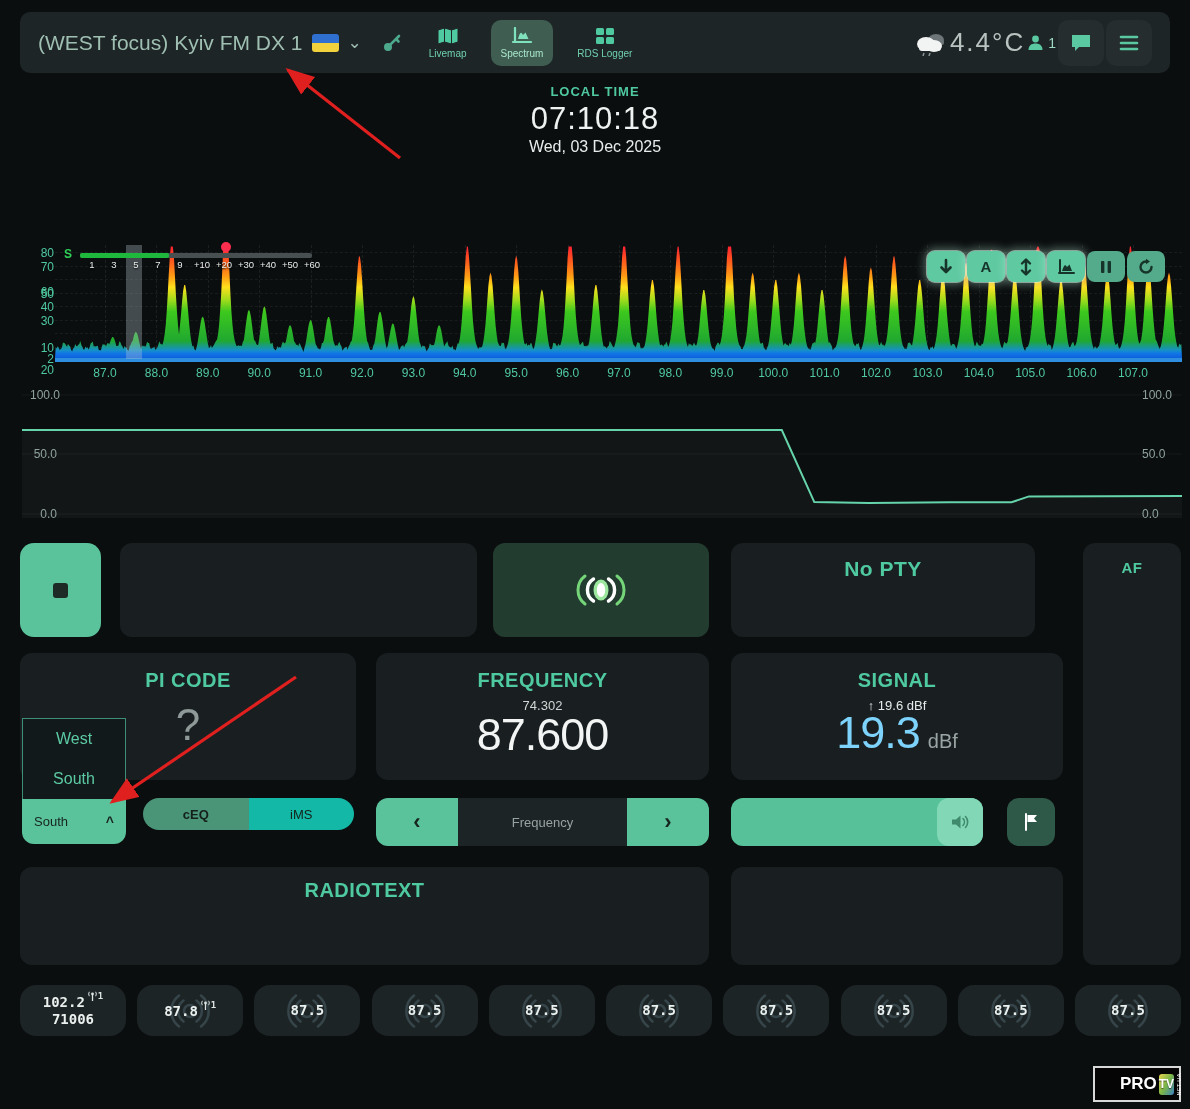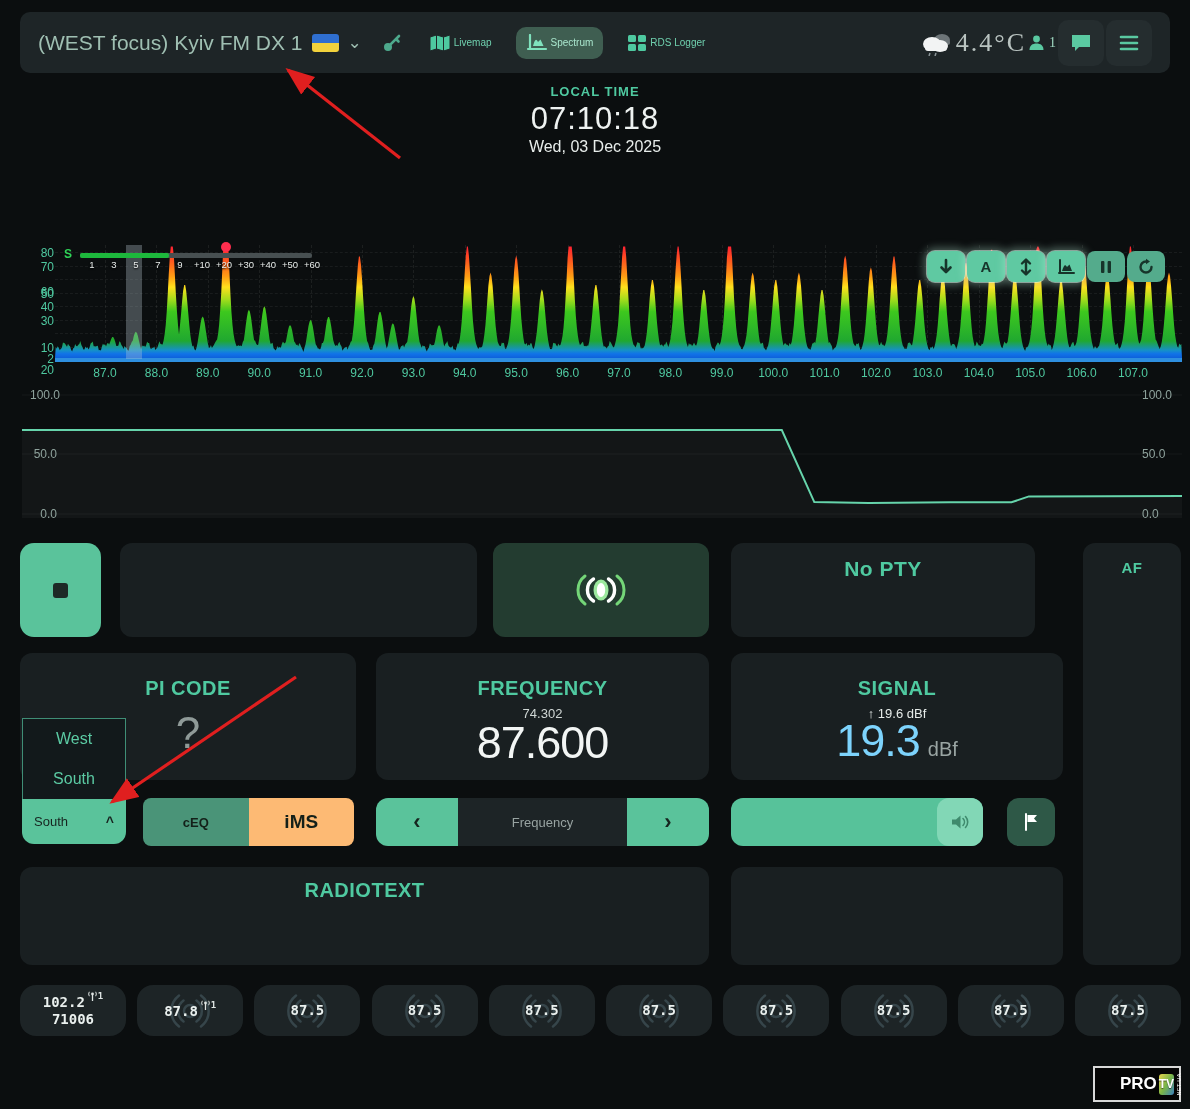--- a/index.html
+++ b/index.html
@@ -10,24 +10,24 @@
   .ptitle{font-weight:bold;color:#4fc9a0;font-size:20px;text-align:center;letter-spacing:.5px;}
 
   
   #topbar{left:20px;top:12px;width:1150px;height:61px;background:#1e2527;border-radius:10px;
           display:flex;align-items:center;padding:0 18px;box-sizing:border-box;}
   #server-title{font-size:21px;color:#9fbfb2;white-space:nowrap;}
   .flag{width:27px;height:18px;border-radius:3px;overflow:hidden;margin-left:10px;display:inline-block;}
   .flag .t{display:block;height:9px;background:#2f6fd0;}
   .flag .b{display:block;height:9px;background:#f2d23c;}
   .chev{color:#9fbfb2;font-size:17px;margin:0 10px 0 8px;cursor:pointer;}
-  .navitem{display:flex;flex-direction:row;align-items:center;gap:3px;margin:0 7px;padding:7px 10px;border-radius:10px;cursor:pointer;text-align:center;}
+  .navitem{display:flex;flex-direction:column;align-items:center;gap:3px;margin:0 7px;padding:7px 10px;border-radius:10px;cursor:pointer;text-align:center;}
   .navitem .lbl{font-size:10px;color:#6fd0ae;}
   .navitem.active{background:#3f5e51;}
-  #right-cluster{margin-left:auto;display:flex;align-items:center;gap:2px;font-family:Liberation Serif, serif;}
+  #right-cluster{margin-left:auto;display:flex;align-items:center;gap:2px;}
   #temp{font-size:26px;color:#b9c3c0;letter-spacing:2px;font-weight:normal;}
   .sqbtn{width:46px;height:46px;border-radius:10px;background:#252d2f;display:flex;align-items:center;justify-content:center;cursor:pointer;}
   #listeners{display:flex;align-items:center;gap:4px;color:#9fd8c2;font-size:14px;}
 
   
   #clock{left:0;top:84px;width:1402px;text-align:center;}
   #clock{left:0;width:1190px;}
   #clock .l{font-size:13px;font-weight:bold;color:#4fc9a0;letter-spacing:1px;}
   #clock .t{font-size:31px;color:#eef2f1;letter-spacing:1px;margin-top:2px;}
   #clock .d{font-size:16px;color:#e8edeb;margin-top:1px;}
@@ -62,42 +62,42 @@
   #pty-flags{display:flex;align-items:center;justify-content:center;margin-top:10px;color:#687573;font-weight:bold;font-size:17px;}
   #pty-flags .f{margin:0 10px;}
   #pty-flags .gap{width:40px;}
   #af-panel{left:1083px;top:543px;width:98px;height:422px;}
   #af-title{margin-top:16px;font-size:15px;}
 
   
   #pi-panel{left:20px;top:653px;width:336px;height:127px;}
   #freq-panel{left:376px;top:653px;width:333px;height:127px;}
   #sig-panel{left:731px;top:653px;width:332px;height:127px;}
-  .p2t{margin-top:24px;}
+  .p2t{margin-top:16px;}
   #pi-value{text-align:center;font-size:44px;color:#8f9a98;margin-top:8px;}
   #freq-prev{text-align:center;font-size:13px;color:#cfd6d4;margin-top:6px;}
   #freq-value{text-align:center;font-size:45px;color:#f2f5f4;letter-spacing:-1px;margin-top:-2px;line-height:1.05;}
   #sig-peak{text-align:center;font-size:13px;color:#e6ebe9;margin-top:6px;}
   #sig-row{display:flex;align-items:baseline;justify-content:center;margin-top:-4px;}
   #sig-value{font-size:45px;color:#7dd3fc;letter-spacing:-1px;line-height:1.05;}
   #sig-unit{font-size:20px;color:#9aa5a3;margin-left:8px;}
 
   
   #ant-options{left:22px;top:718px;width:104px;height:82px;background:#12191b;border:1.5px solid #3f8e76;
                box-sizing:border-box;z-index:20;}
   .opt{height:40px;display:flex;align-items:center;justify-content:center;color:#5bcaa3;font-size:16px;cursor:pointer;}
   #ant-select{left:22px;top:799px;width:104px;height:45px;background:#5ac39b;border-radius:0 0 12px 12px;z-index:20;
               display:flex;align-items:center;cursor:pointer;box-sizing:border-box;padding:0 12px;}
   #ant-select .val{color:#17231f;font-size:13px;flex:1;}
   #ant-select .up{color:#17231f;font-size:14px;font-weight:bold;}
 
   
-  #eq-seg{left:143px;top:798px;width:211px;height:48px;display:flex;border-radius:8px;overflow:hidden;}
+  #eq-seg{left:143px;top:798px;width:211px;height:32px;display:flex;border-radius:16px;overflow:hidden;}
   #ceq{flex:1;background:#4a9478;display:flex;align-items:center;justify-content:center;font-weight:bold;font-size:13px;color:#142019;cursor:pointer;}
-  #ims{flex:1;background:#fdba74;display:flex;align-items:center;justify-content:center;font-weight:bold;font-size:19px;color:#142019;cursor:pointer;}
+  #ims{flex:1;background:#14b8a6;display:flex;align-items:center;justify-content:center;font-weight:normal;font-size:13px;color:#142019;cursor:pointer;}
   #stepper{left:376px;top:798px;width:333px;height:48px;display:flex;border-radius:12px;overflow:hidden;}
   .stepbtn{width:82px;background:#5ac39b;display:flex;align-items:center;justify-content:center;color:#16251f;font-size:22px;font-weight:bold;cursor:pointer;}
   #freq-input{flex:1;background:#1d2426;display:flex;align-items:center;justify-content:center;color:#98a3a1;font-size:13px;cursor:text;}
   #volume{left:731px;top:798px;width:252px;height:48px;background:#57c29a;border-radius:12px;cursor:pointer;}
   #vol-thumb{position:absolute;right:0;top:0;width:46px;height:48px;background:#82d7b6;border-radius:12px;
              display:flex;align-items:center;justify-content:center;}
   #flag-btn{left:1007px;top:798px;width:48px;height:48px;background:#2e5847;border-radius:12px;
             display:flex;align-items:center;justify-content:center;cursor:pointer;}
 
   

